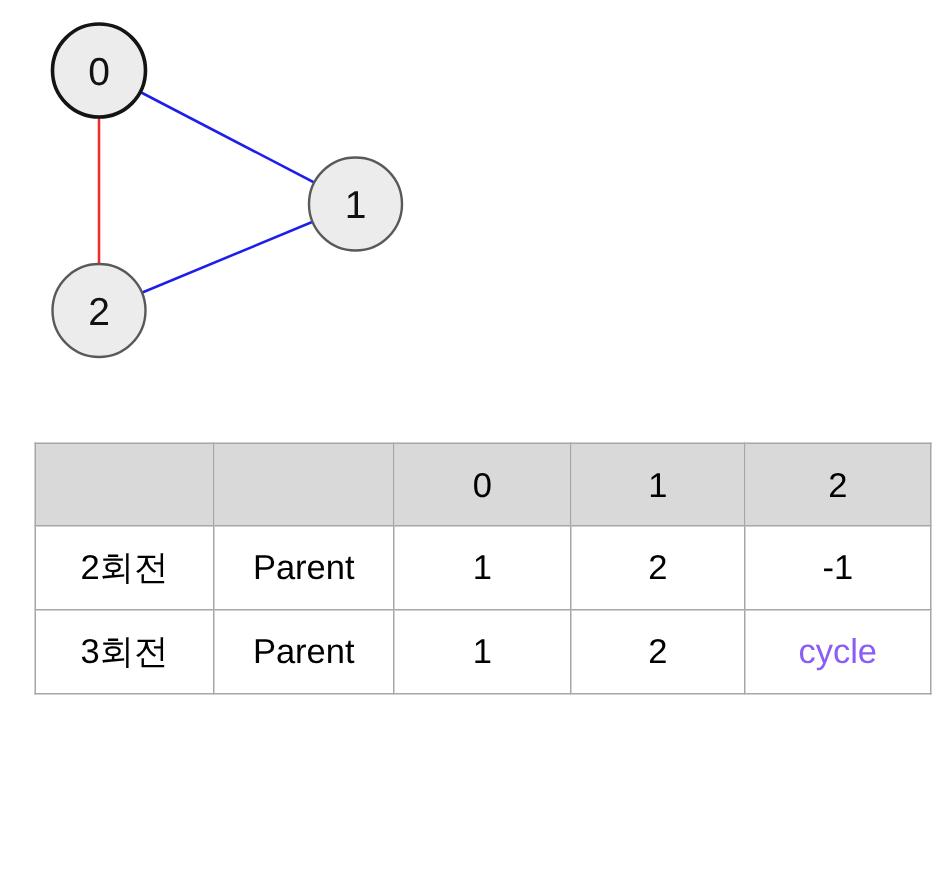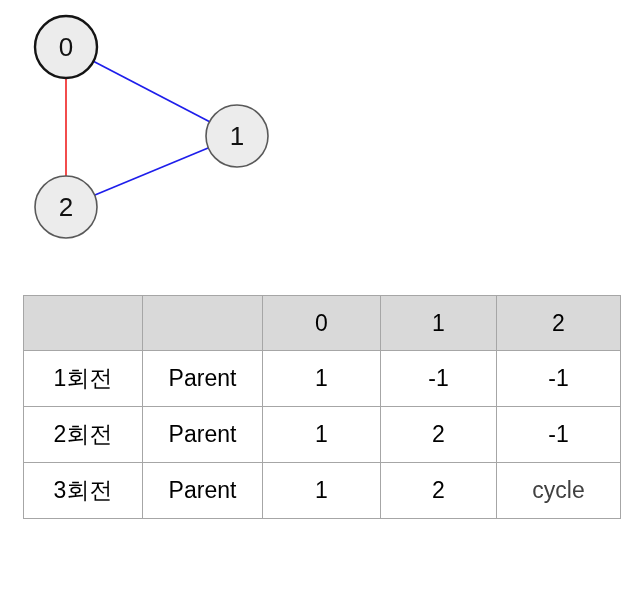--- a/index.html
+++ b/index.html
@@ -107,36 +107,29 @@
       <tr>
         <th></th>
         <th></th>
         <th>0</th>
         <th>1</th>
         <th>2</th>
       </tr>
     </thead>
     <tbody>
       <tr>
-        <td>1회전</td>
-        <td>Parent</td>
-        <td>1</td>
-        <td>-1</td>
-        <td>-1</td>
-      </tr>
-      <tr>
         <td>2회전</td>
         <td>Parent</td>
         <td>1</td>
         <td>2</td>
         <td>-1</td>
       </tr>
       <tr>
         <td>3회전</td>
         <td>Parent</td>
         <td>1</td>
         <td>2</td>
-        <td style="color:#404040">cycle</td>
+        <td style="color:#8b5cf6">cycle</td>
       </tr>
     </tbody>
   </table>
 
 </div>
 
 </body></html>

